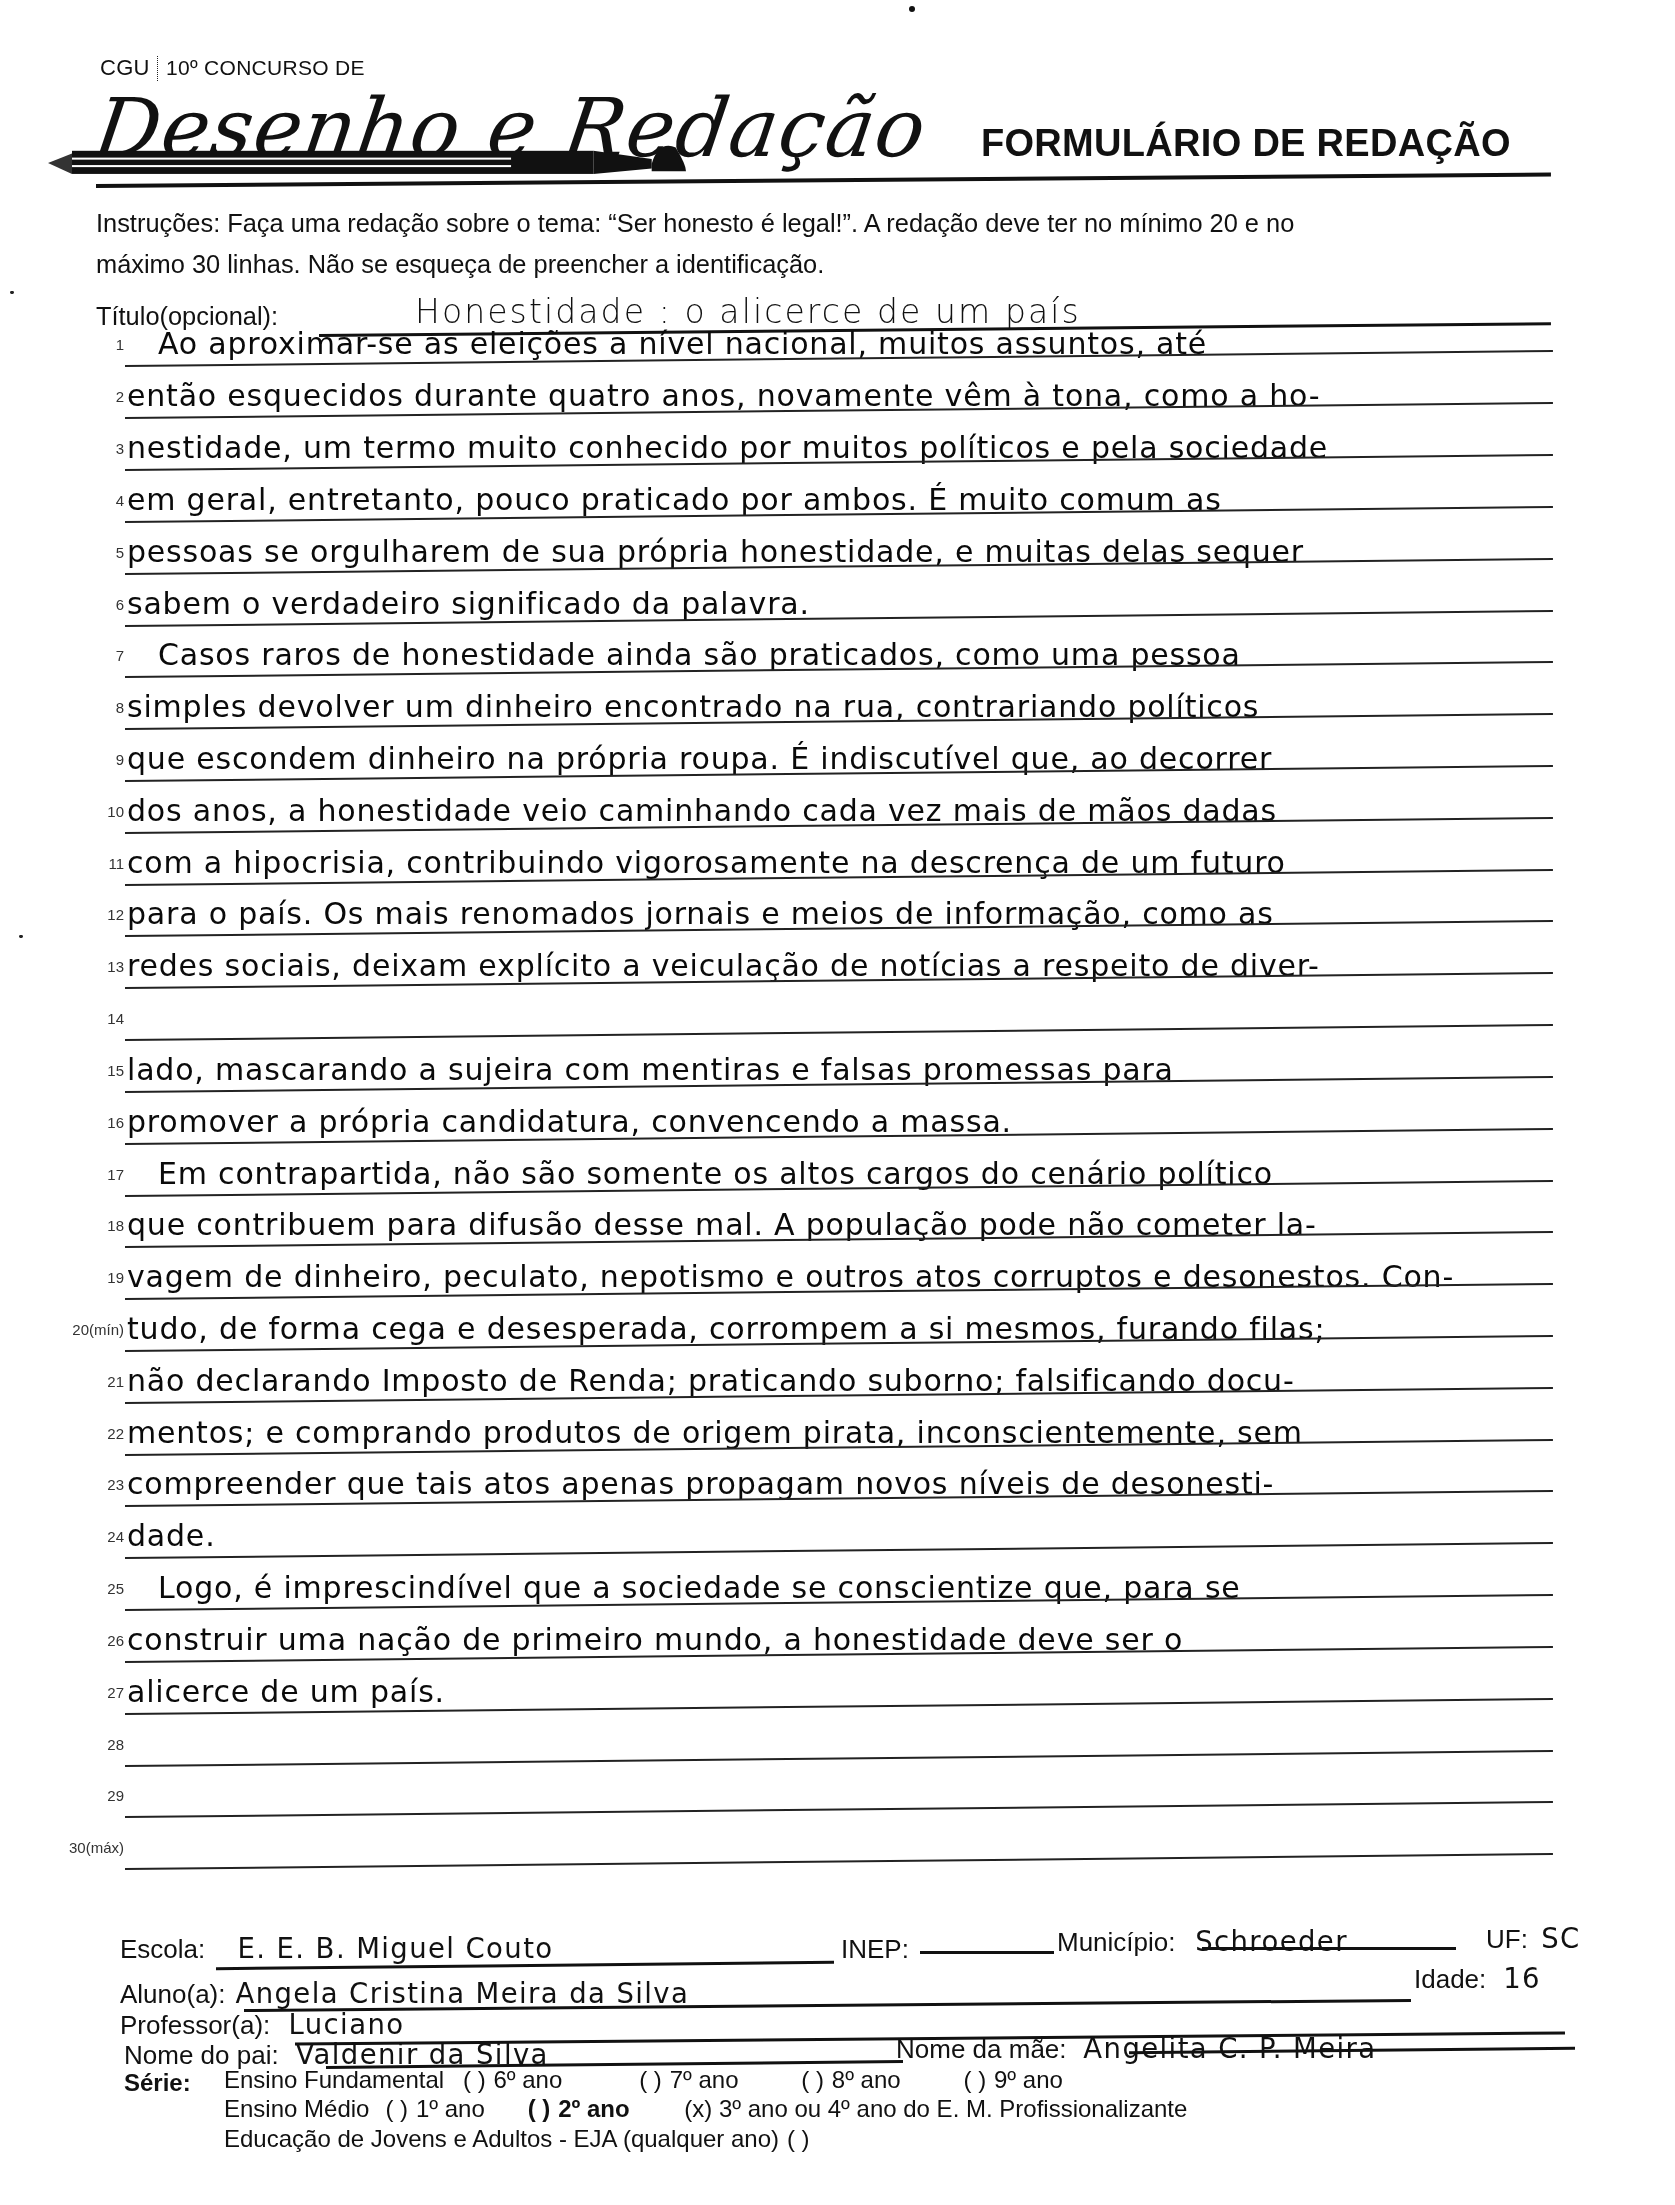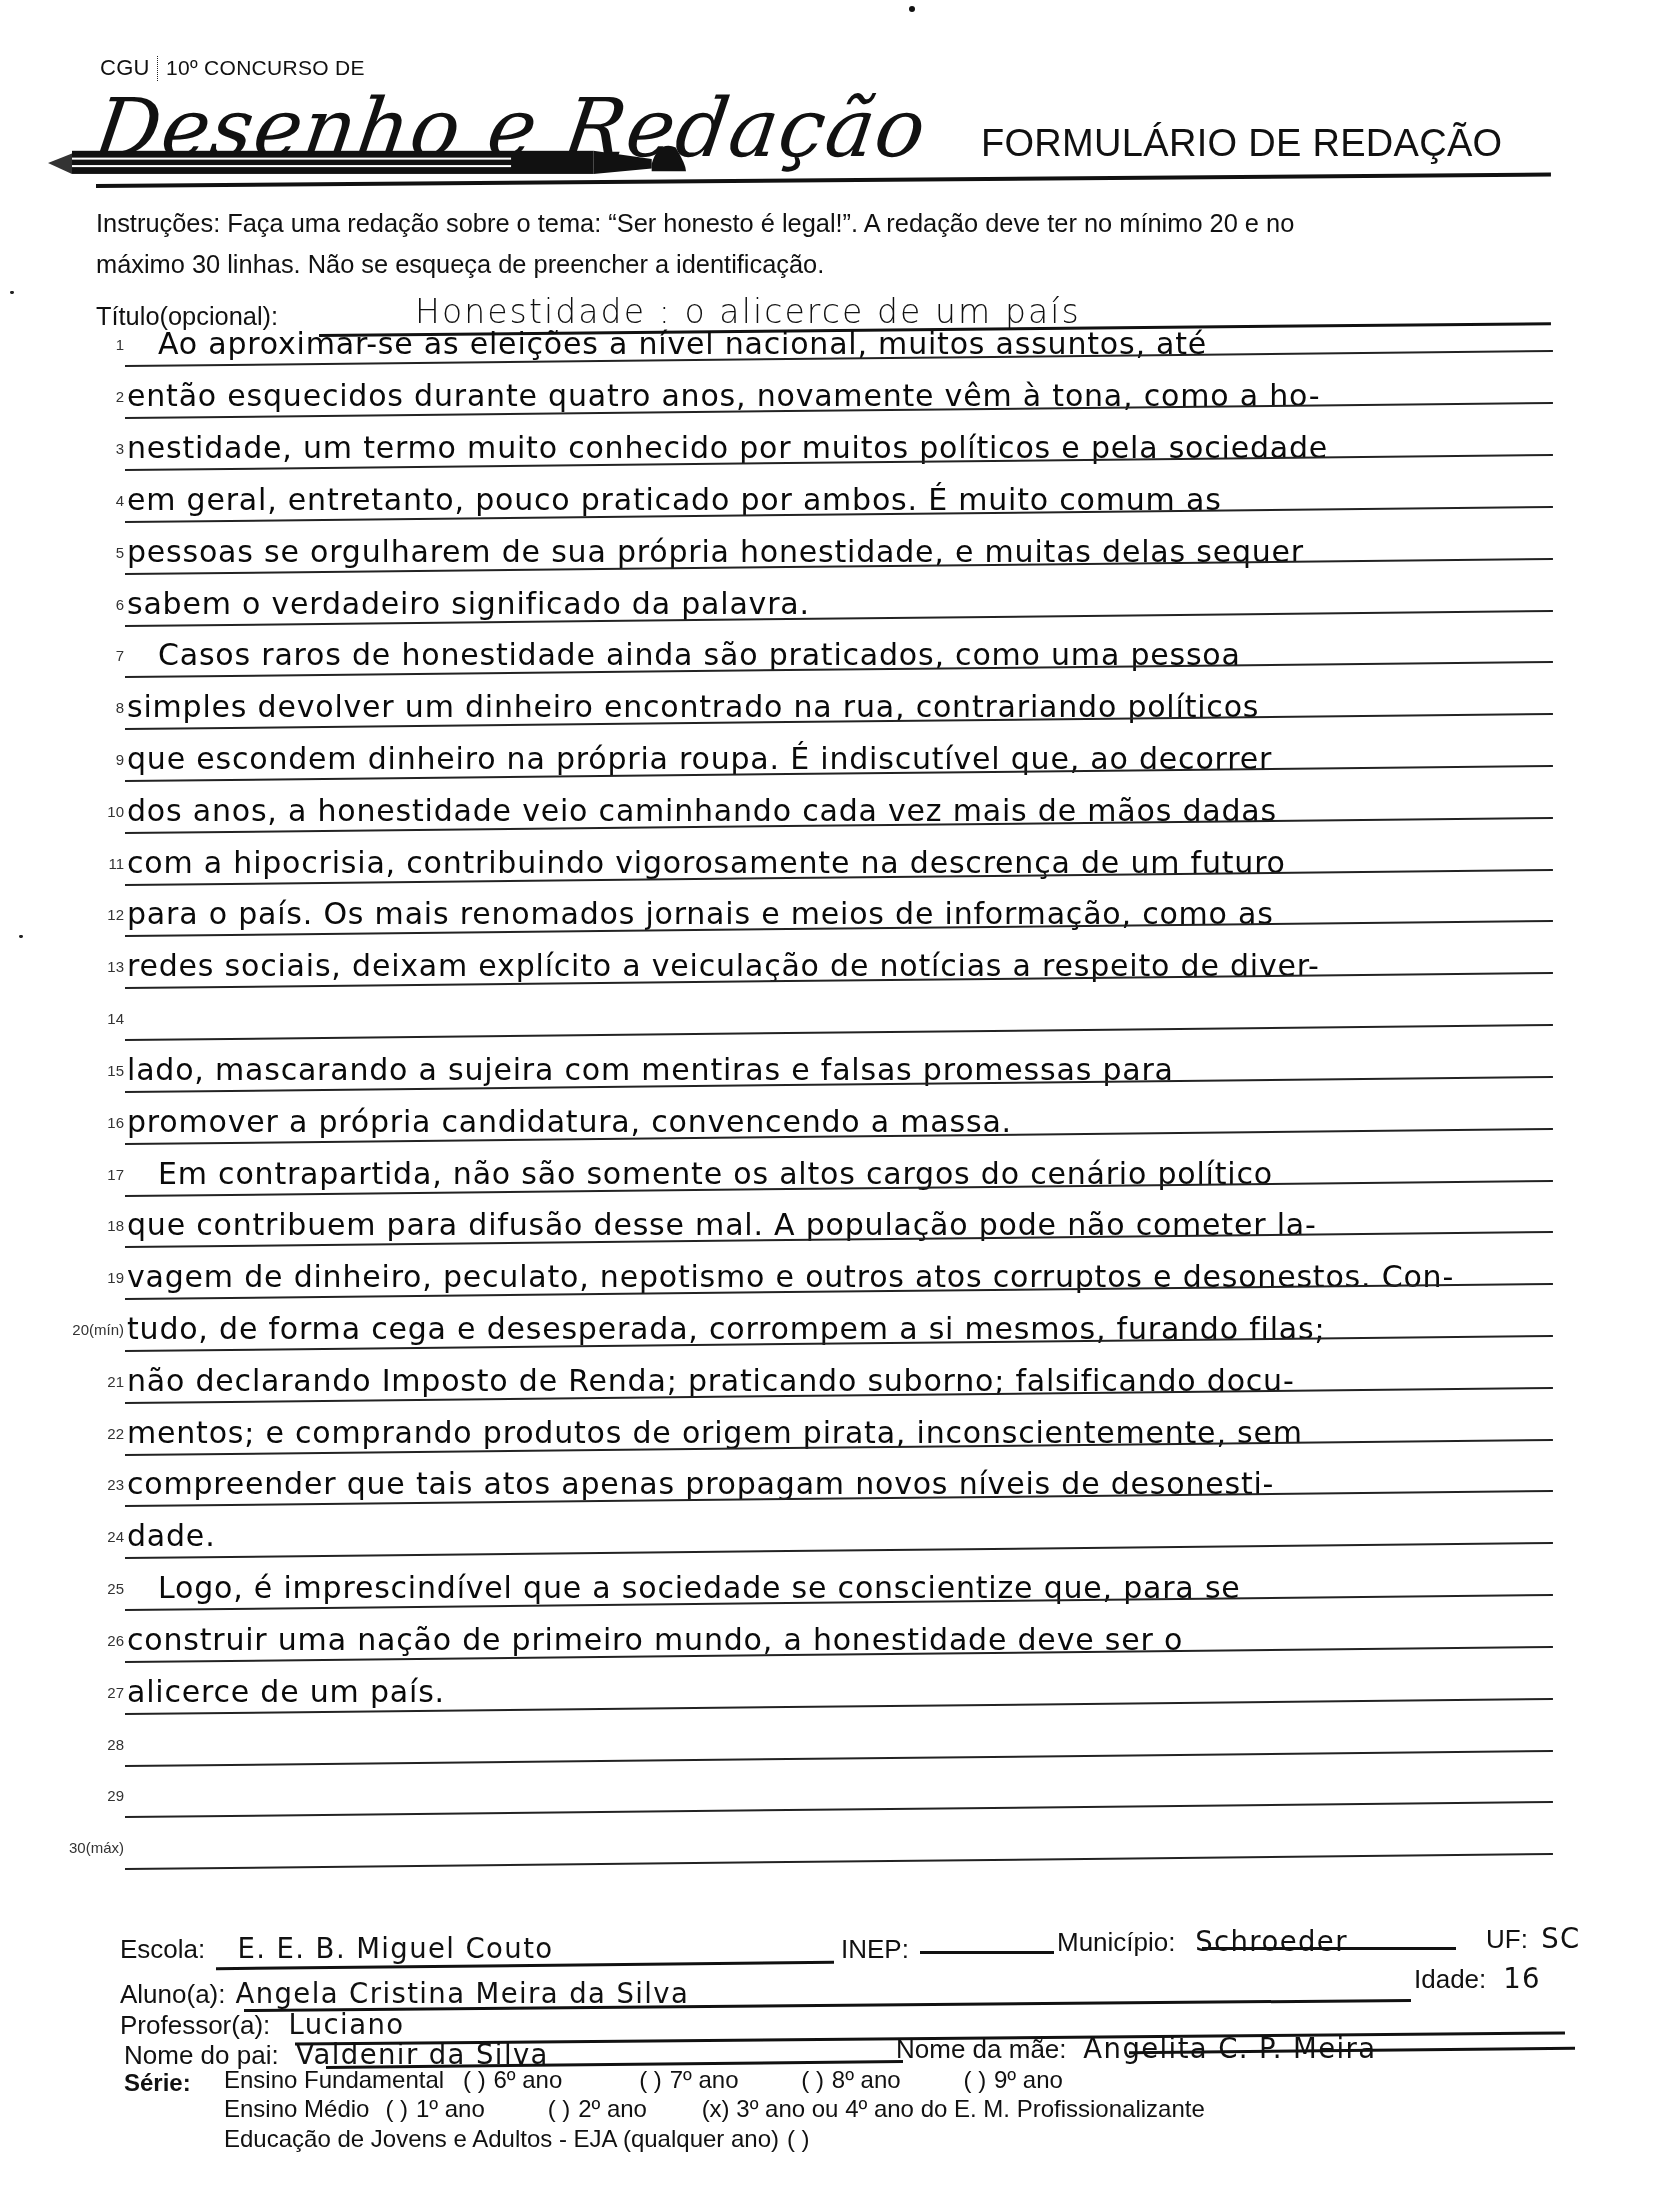--- a/index.html
+++ b/index.html
@@ -13,21 +13,21 @@
 
   
   .brand { left: 100px; top: 55px; font-size: 21px; letter-spacing: 0.3px; display:flex; align-items:center; gap:6.9px; }
   .brand .cgu { font-weight: 400; font-size: 22px; }
   .brand .sep { width: 1.4px; height: 25px; border-left: 1.4px dotted #222; }
   .script-title {
     left: 96px; top: 81px; font-family: "DejaVu Serif", serif; font-style: italic;
     font-size: 81px; font-weight: 400; letter-spacing: 1.4px; transform: skewX(-8deg); transform-origin: left;
   }
   .pencil { left: 48px; top: 144px; width: 638px; height: 34px; }
-  .form-title { left: 981px; top: 122px; font-size: 38px; font-weight: 400; letter-spacing: 0.3px; }
+  .form-title { left: 981px; top: 122px; font-size: 38px; font-weight: 700; letter-spacing: 0.3px; }
   .rule-top { left: 96px; top: 184px; width: 1455px; height: 4.1px; background: #111; transform: rotate(-0.45deg); transform-origin: left; }
 
   
   .instr { left: 96px; width: 1469px; font-size: 25.4px; line-height: 41px; }
   .instr1 { top: 203px; }
   .instr2 { top: 244px; }
 
   
   .title-label { left: 96px; top: 302px; font-size: 25.4px; }
   .title-value {
@@ -297,20 +297,20 @@
 <div class="serie" style="left:224px;top:2066px;">
   <span>Ensino Fundamental</span>
   <span style="margin-left:11px;"><span class="chk">(  )</span> <span>6º ano</span></span>
   <span style="margin-left:69px;"><span class="chk">(  )</span> <span>7º ano</span></span>
   <span style="margin-left:55px;"><span class="chk">(  )</span> <span>8º ano</span></span>
   <span style="margin-left:55px;"><span class="chk">(  )</span> <span>9º ano</span></span>
 </div>
 <div class="serie" style="left:224px;top:2095px;">
   <span>Ensino Médio</span>
   <span style="margin-left:8.2px;"><span class="chk">(  )</span> <span>1º ano</span></span>
-  <span style="margin-left:55px;"><span class="chk">(  )</span> <span>2º ano</span></span>
+  <span style="margin-left:35px;font-weight:bold;"><span class="chk">(  )</span> <span>2º ano</span></span>
   <span style="margin-left:48px;"><span class="chk">(x)</span> <span>3º ano ou 4º ano do E. M. Profissionalizante</span></span>
 </div>
 <div class="serie" style="left:224px;top:2125px;">
   <span>Educação de Jovens e Adultos - EJA (qualquer ano)</span>
   <span class="chk">(  )</span>
 </div>
 
 
 </body></html>

